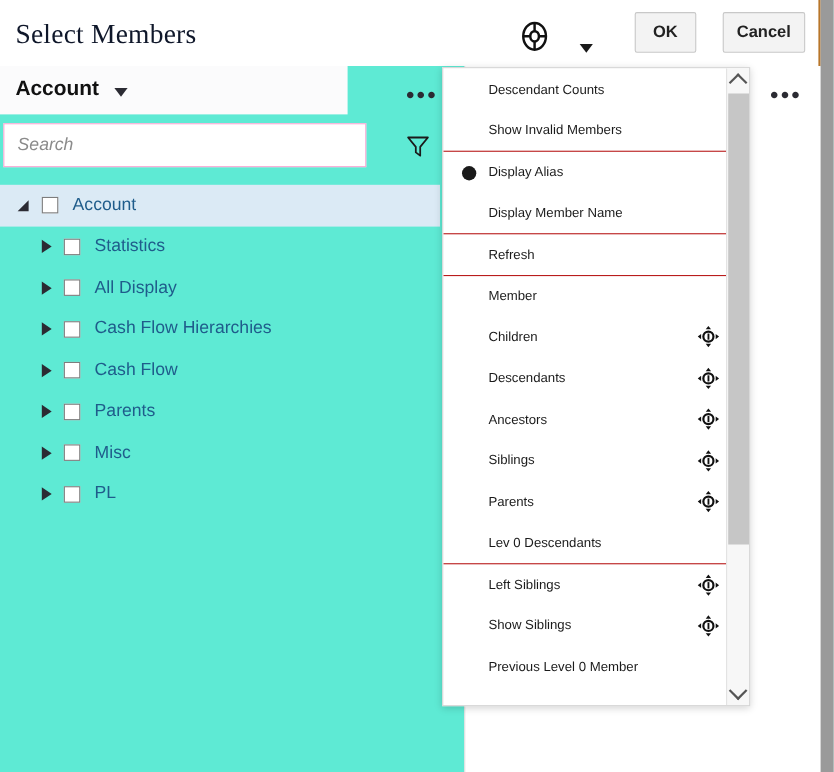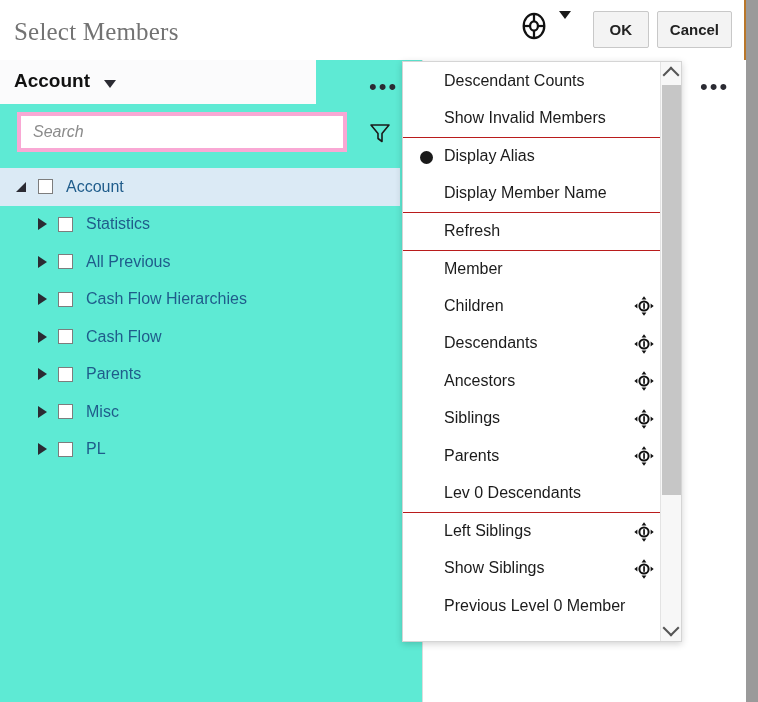--- a/index.html
+++ b/index.html
@@ -38,30 +38,30 @@
     height: 60px;
     background: #fff;
     border-bottom: 1px solid #e4e4e4;
   }
   .dialog-title {
     position: absolute;
     left: 14px;
     top: 18px;
     font-family: "Liberation Serif", serif;
     font-size: 25px;
-    color: #737373;
+    color: #0f172a;
     letter-spacing: .2px;
   }
   .header-actions {
     position: absolute;
     right: 14px;
     top: 11px;
     display: flex;
-    align-items: flex-start;
-    gap: 0px;
+    align-items: flex-end;
+    gap: 16px;
   }
   .wheel-icon {
     width: 30px; height: 30px;
     display: inline-block;
     margin-right: 4px;
   }
   .caret-down-sm {
     width: 0; height: 0;
     border-left: 6px solid transparent;
     border-right: 6px solid transparent;
@@ -131,24 +131,24 @@
   .dots-left { left: 369px; top: 22px; }
   .dots-right { left: 700px; top: 82px; }
 
   .search-row {
     position: absolute;
     top: 52px; left: 0;
     width: 422px; height: 42px;
   }
   .search-input {
     position: absolute;
-    left: 17px; top: 0;
+    left: 3px; top: 0;
     width: 330px; height: 40px;
     box-sizing: border-box;
-    border: 4px solid #f9a8d4;
+    border: 1px solid #f9a8d4;
     background: #fff;
     font-size: 16px;
     font-style: italic;
     color: #8b8b8b;
     padding: 0 12px;
     font-family: "Liberation Sans", sans-serif;
     outline: none;
   }
   .search-input::placeholder {
     color: #8b8b8b;
@@ -234,21 +234,21 @@
   .menu-list {
     position: absolute;
     left: 0; top: 0;
     width: 258px;
   }
   .menu-item {
     position: relative;
     height: 37.5px;
     display: flex;
     align-items: center;
-    font-size: 16px;
+    font-size: 12px;
     color: #1b1b1b;
     cursor: pointer;
     box-sizing: border-box;
   }
   .menu-item.sep-top {
     border-top: 1px solid #b91c1c;
   }
   .menu-label {
     margin-left: 41px;
     white-space: nowrap;
@@ -383,21 +383,21 @@
         </span>
       <span class="tw-check"></span>
       <span class="tw-label">Statistics</span>
     </div>
 
     <div class="tree-row">
       <span class="tw-arrow child">
           <i class="tri-right"></i>
         </span>
       <span class="tw-check"></span>
-      <span class="tw-label">All Previous</span>
+      <span class="tw-label">All Display</span>
     </div>
 
     <div class="tree-row">
       <span class="tw-arrow child">
           <i class="tri-right"></i>
         </span>
       <span class="tw-check"></span>
       <span class="tw-label">Cash Flow Hierarchies</span>
     </div>
 

